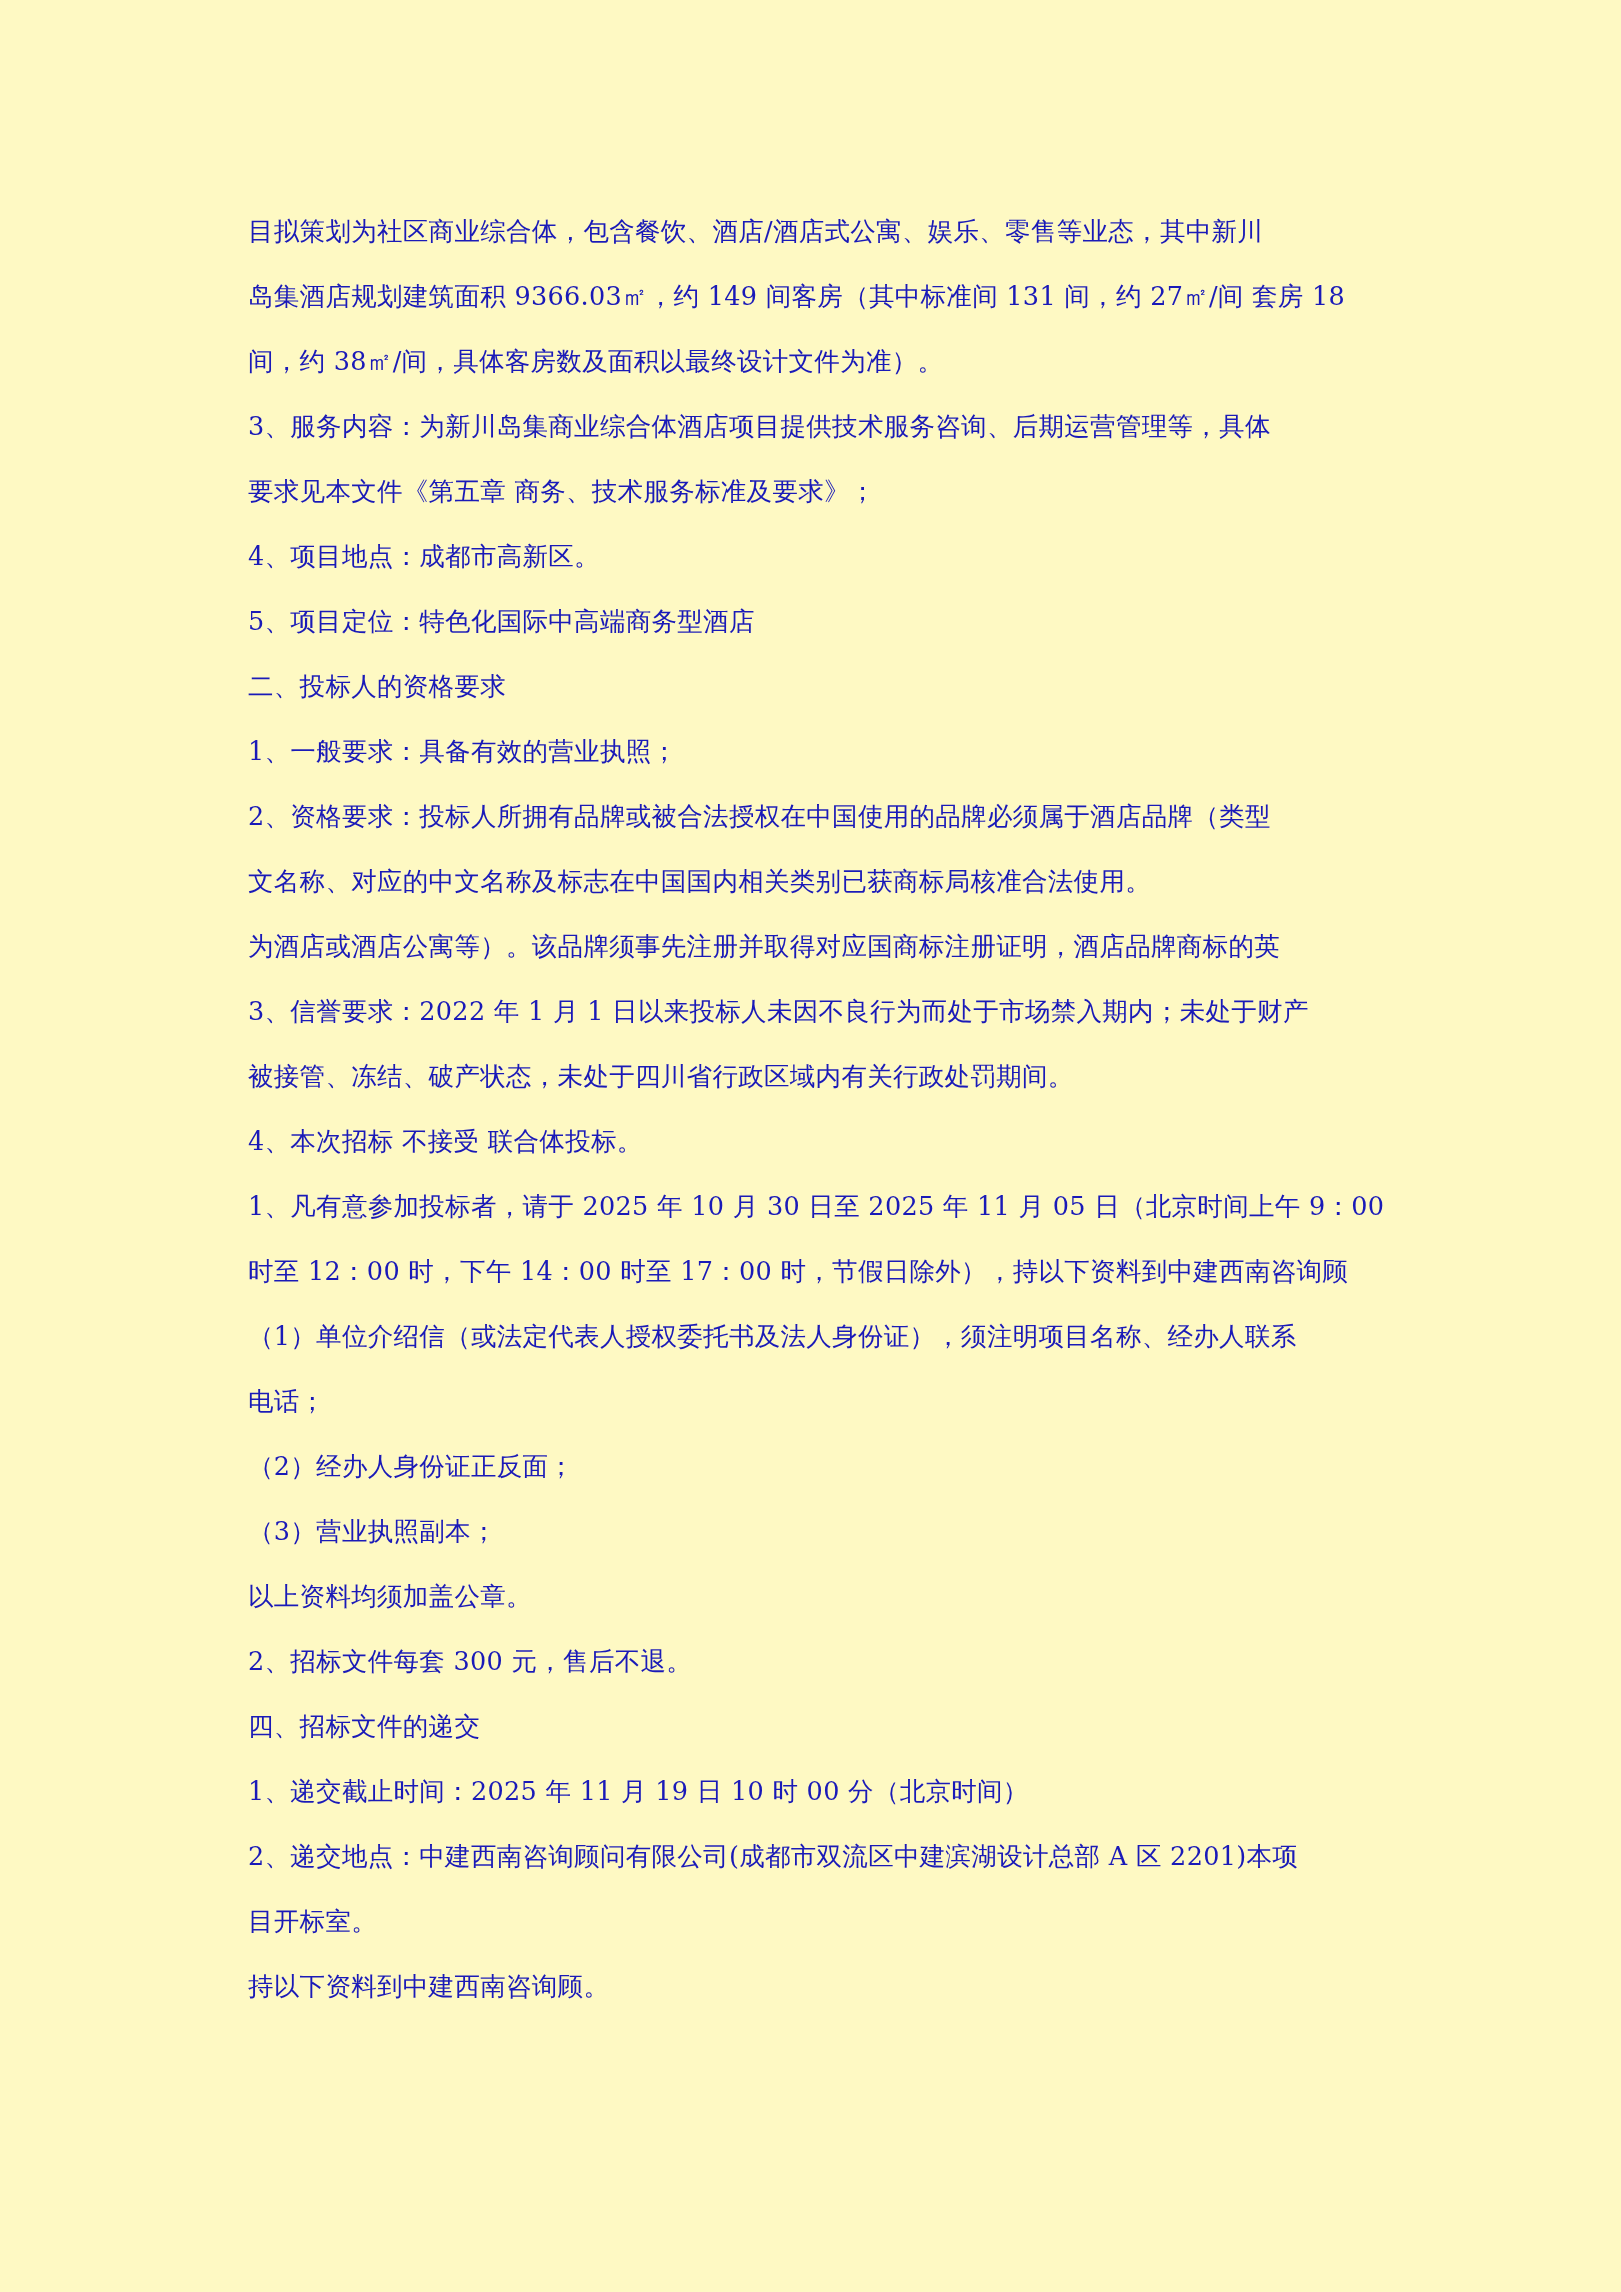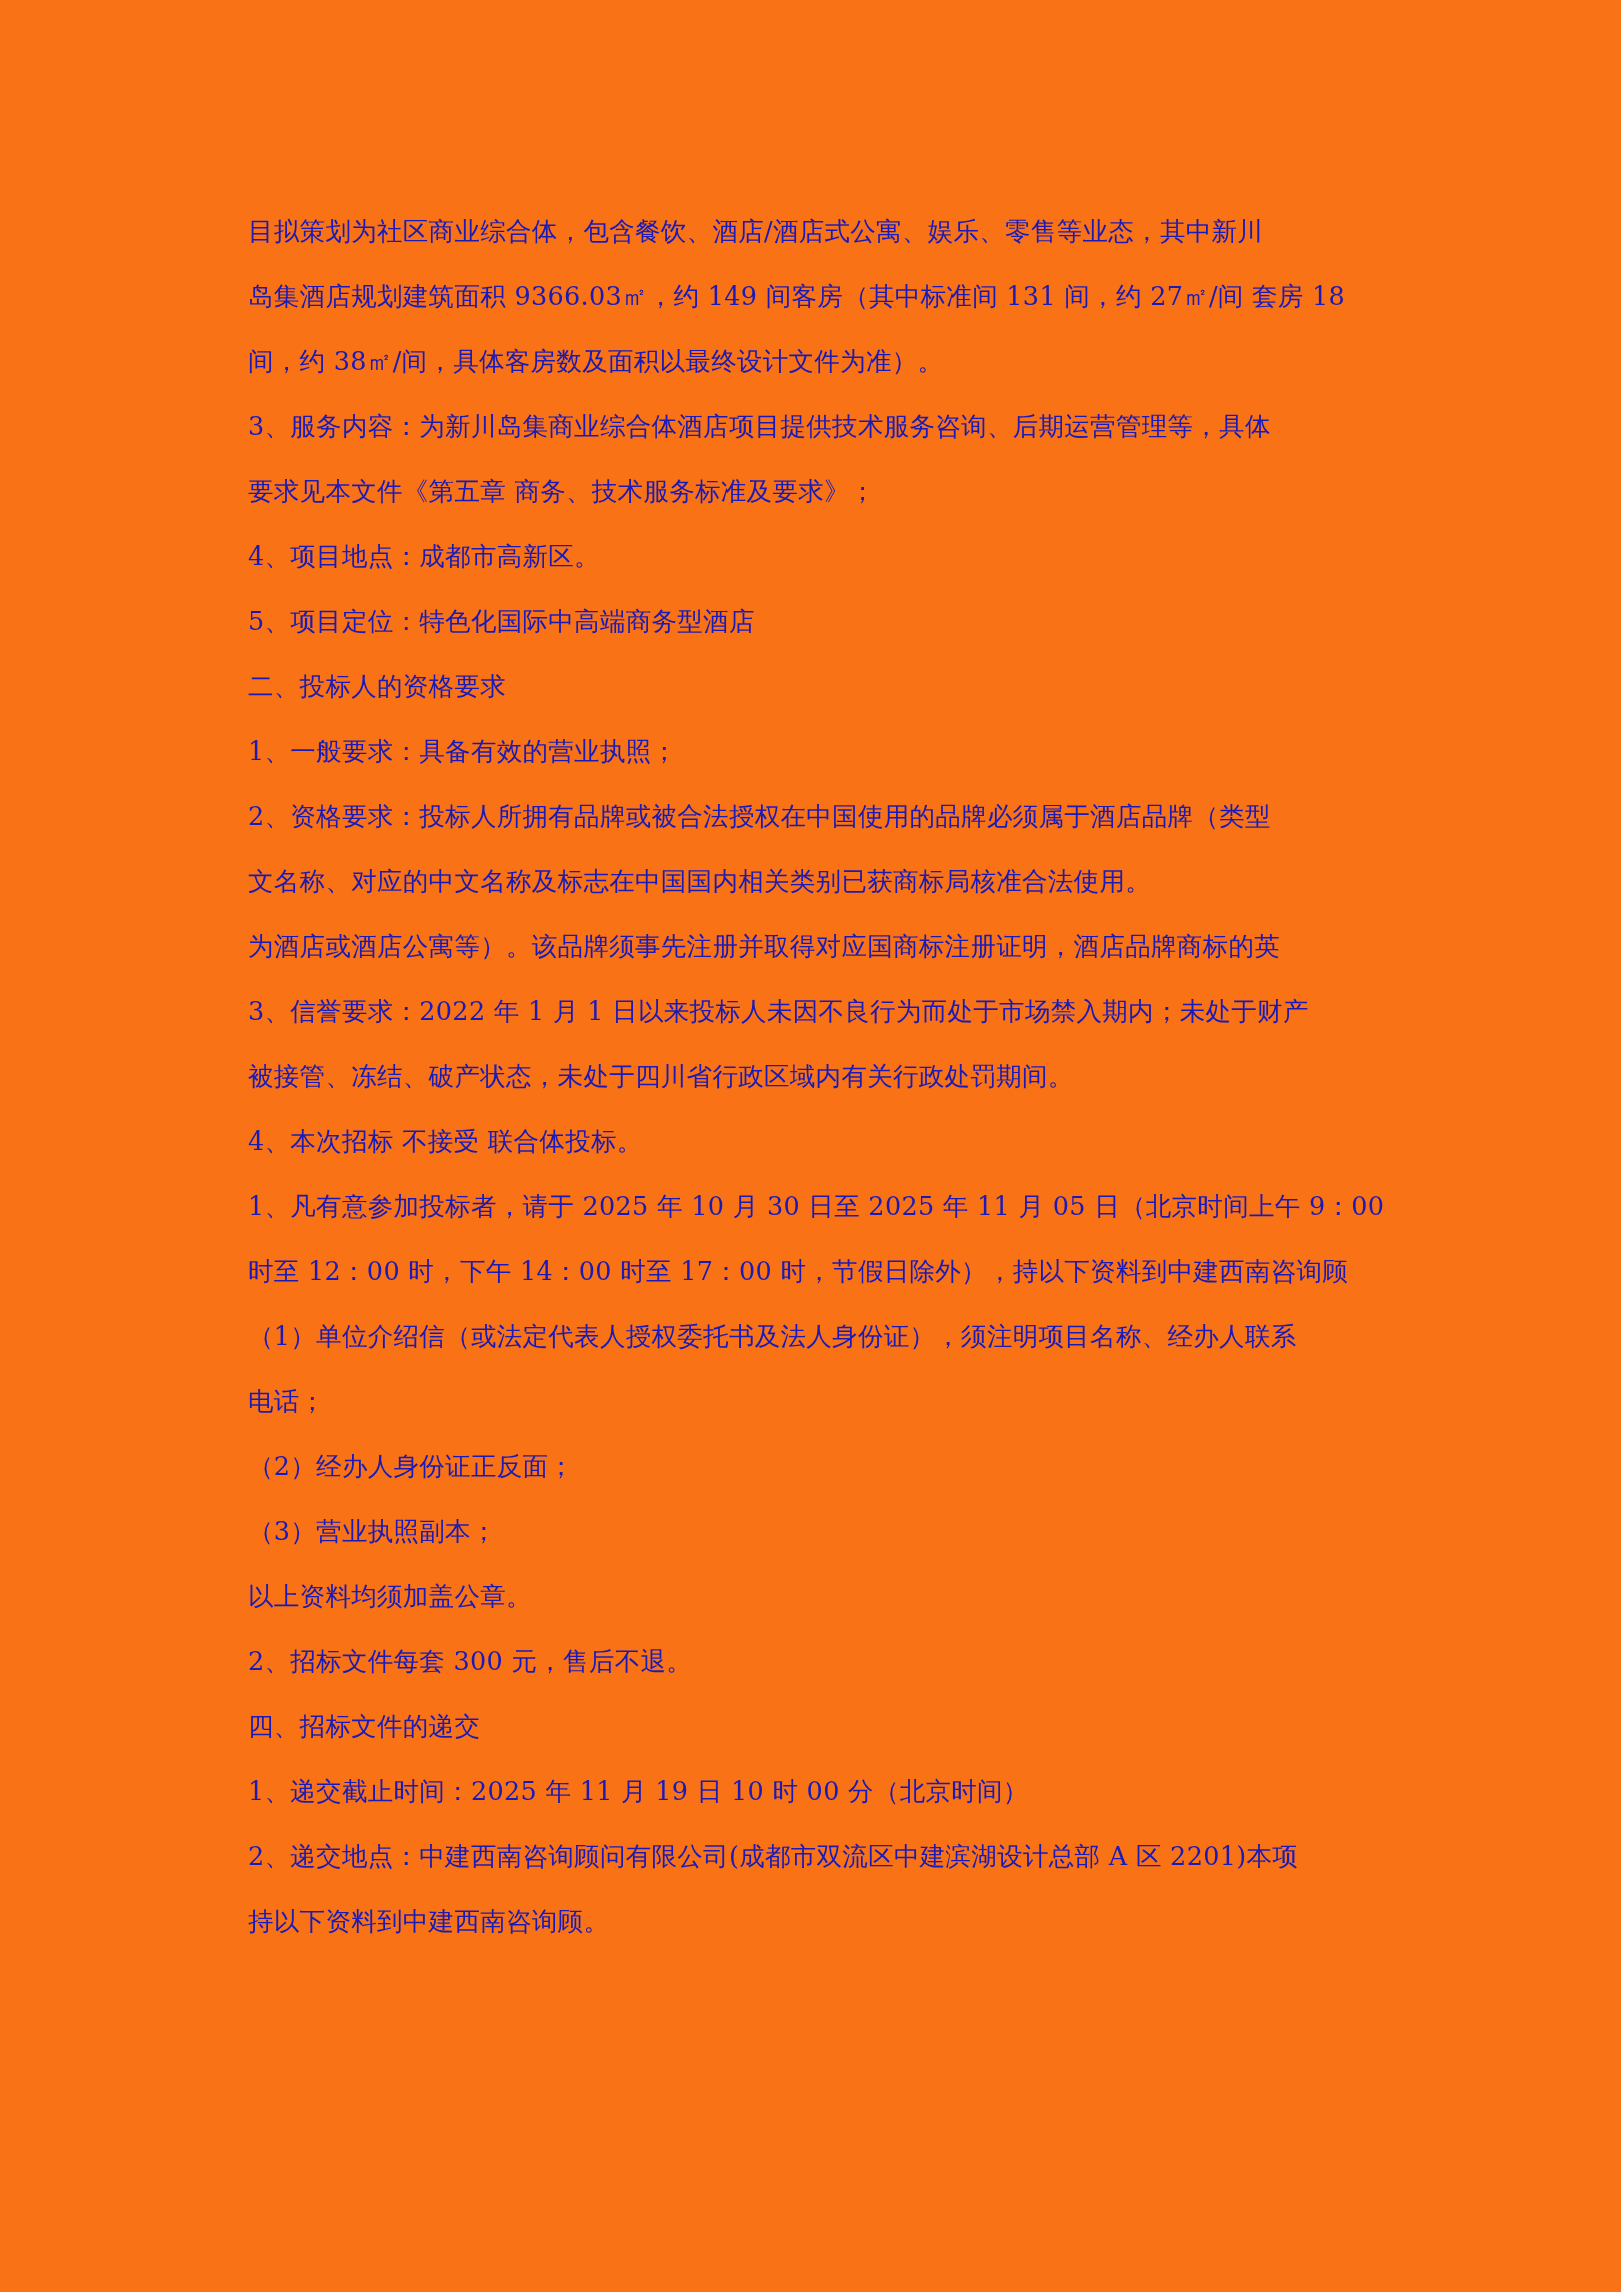--- a/index.html
+++ b/index.html
@@ -1,18 +1,18 @@
 <!DOCTYPE html>
 <html><head>
 <meta charset="utf-8">
 <style>
   html, body { margin: 0; padding: 0; background: #ffffff; }
   body { width: 1621px; height: 2293px; position: relative; overflow: hidden; }
   .page {
-    position: absolute; left: 0; top: 0; width: 1621px; height: 2293px; background: #f97316;
+    position: absolute; left: 0; top: 0; width: 1621px; height: 2293px; background: #fef9c3;
   }
   .content {
     position: absolute; left: 248px; top: 199px; width: 1139px;
     font-family: "DejaVu Serif", "Liberation Serif", serif;
     font-size: 25.5px; color: #1a1ab8;
   }
   .line {
     height: 65px; line-height: 65px; white-space: nowrap; letter-spacing: 0.3px;
   }
 </style>
@@ -40,16 +40,17 @@
     <div class="line">时至 12：00 时，下午 14：00 时至 17：00 时，节假日除外），持以下资料到中建西南咨询顾</div>
     <div class="line">（1）单位介绍信（或法定代表人授权委托书及法人身份证），须注明项目名称、经办人联系</div>
     <div class="line">电话；</div>
     <div class="line">（2）经办人身份证正反面；</div>
     <div class="line">（3）营业执照副本；</div>
     <div class="line">以上资料均须加盖公章。</div>
     <div class="line">2、招标文件每套 300 元，售后不退。</div>
     <div class="line">四、招标文件的递交</div>
     <div class="line">1、递交截止时间：2025 年 11 月 19 日 10 时 00 分（北京时间）</div>
     <div class="line">2、递交地点：中建西南咨询顾问有限公司(成都市双流区中建滨湖设计总部 A 区 2201)本项</div>
+    <div class="line">目开标室。</div>
     <div class="line">持以下资料到中建西南咨询顾。</div>
   </div>
 </div>
 
 
 </body></html>

